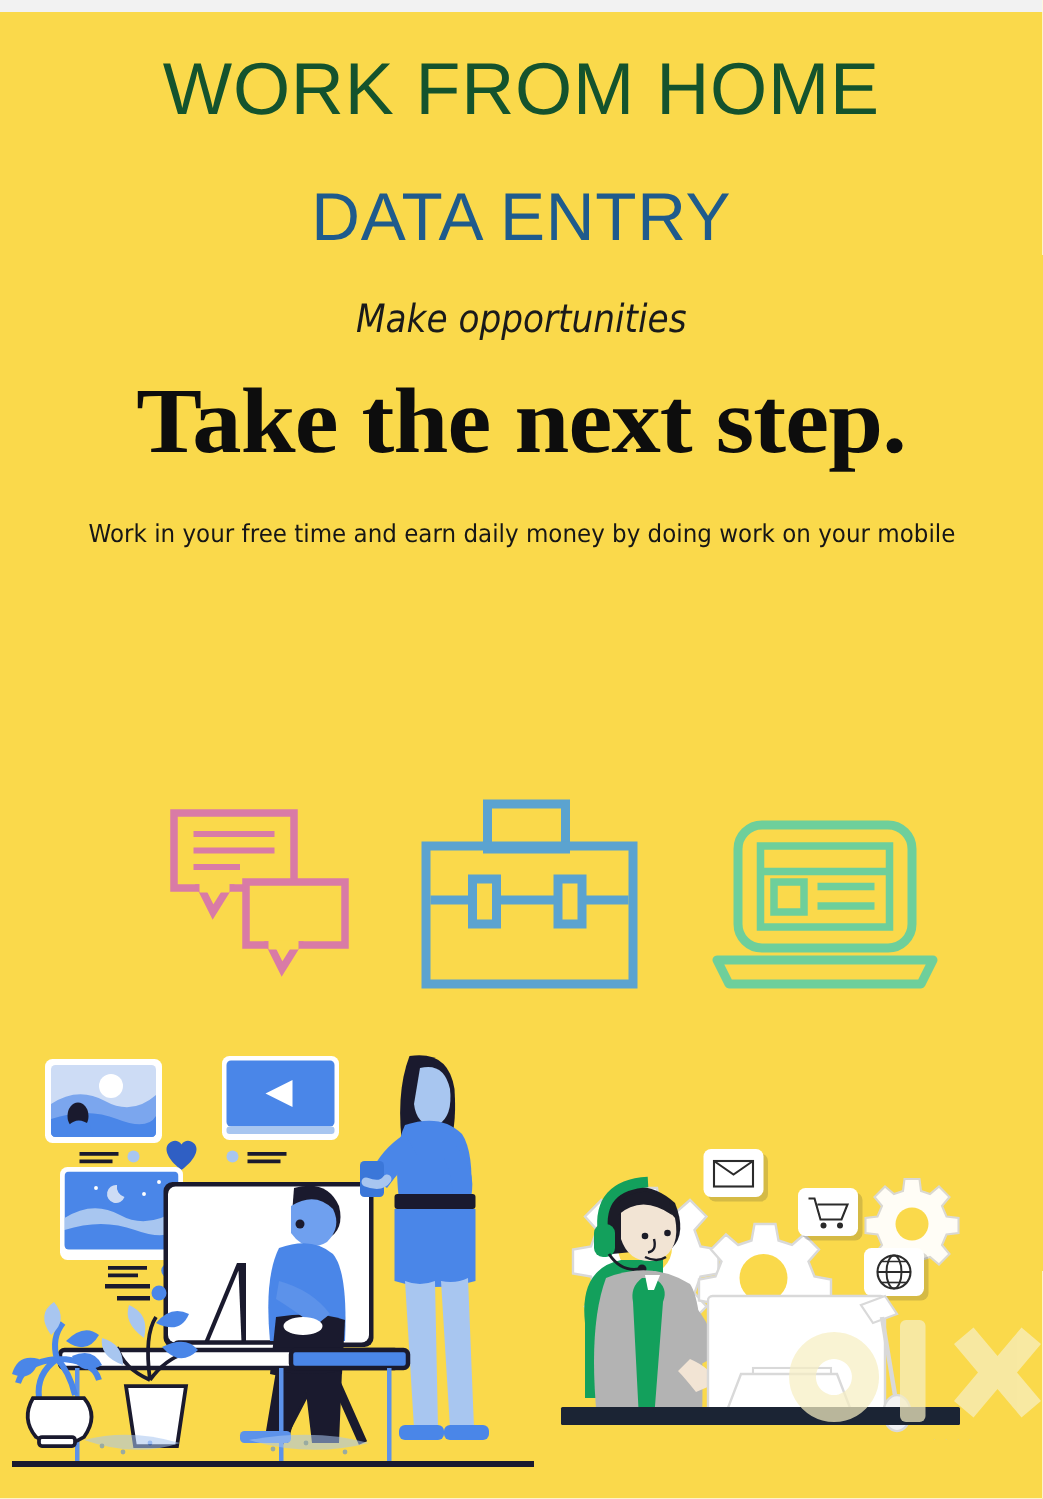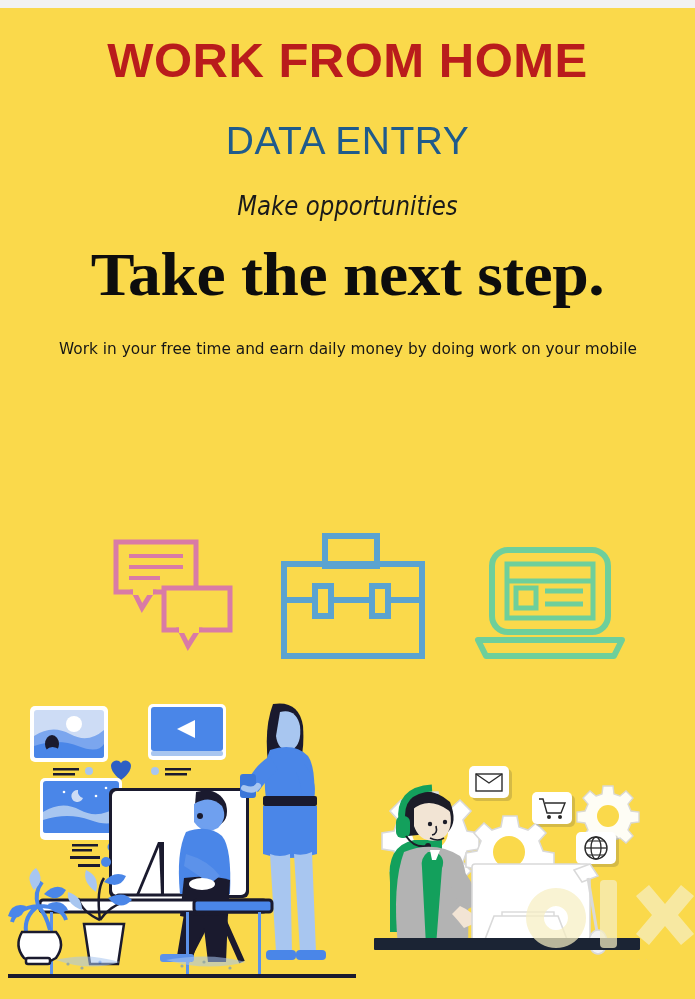--- a/index.html
+++ b/index.html
@@ -34,30 +34,30 @@
   
   .text-stack {
     position: absolute;
     left: 0; top: 8px;
     width: 695px;
     text-align: center;
   }
   #title-main {
     font-family: "Liberation Sans", sans-serif;
     font-size: 49px;
-    font-weight: 700;
-    color: #b91c1c;
+    font-weight: 400;
+    color: #14532d;
     letter-spacing: 0.5px;
     margin: 27px 0 1px 0;
     line-height: 1.05;
     white-space: nowrap;
   }
   #title-sub1, #title-sub2 {
     font-family: "Liberation Sans", sans-serif;
-    font-size: 39px;
+    font-size: 45px;
     font-weight: 400;
     color: #1f5b8c;
     letter-spacing: 0.5px;
     line-height: 1.1;
   }
   #title-sub1 { margin: 34px 0 0 0; }
   #title-sub2 { margin: 4px 0 0 0; }
   #tagline {
     font-family: "DejaVu Sans", sans-serif;
     font-size: 26px;

